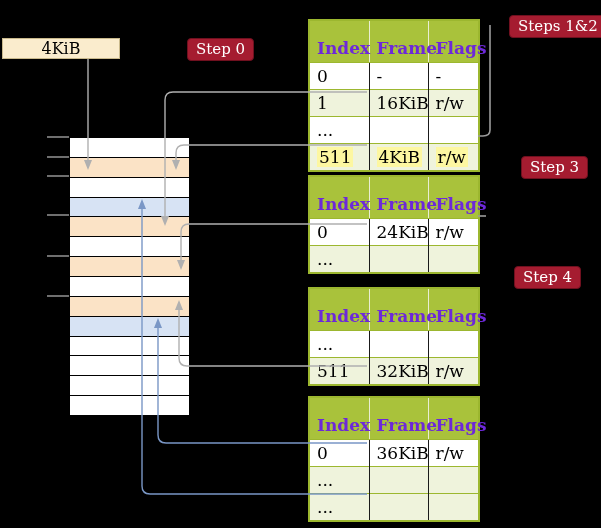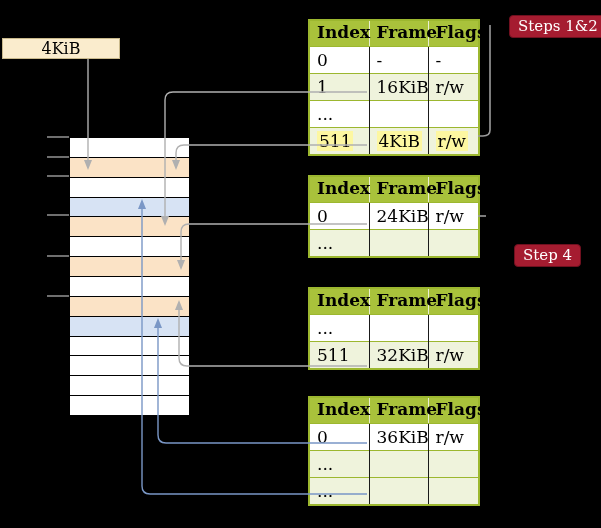--- a/index.html
+++ b/index.html
@@ -19,38 +19,38 @@
           color:#000;font-size:16px;line-height:19px;text-align:center;}
 
   
   .badge{position:absolute;background:var(--c-badge);
          border:1px solid var(--c-badge-border);border-radius:4px;
          color:#fff;font-size:15px;line-height:18px;padding:1px 8px 2px;
          white-space:nowrap;}
   .badge.b0{left:187px;top:38px;}
   .badge.b12{left:509px;top:15px;}
   .badge.b3{left:521px;top:156px;}
-  .badge.b4{left:514px;top:244px;}
+  .badge.b4{left:514px;top:266px;}
 
   
   .memcol{position:absolute;left:70px;top:137px;width:119px;height:278px;
           display:flex;flex-direction:column;border-top:1px solid #000;}
   .mrow{flex:1;border-bottom:1px solid #000;box-sizing:border-box;}
   .mrow.free{background:var(--c-free);}
   .mrow.pagetable{background:var(--c-pt);}
   .mrow.page{background:var(--c-page);}
   .tick{position:absolute;left:47px;width:22px;height:2px;background:var(--c-tick);}
 
   
   table.ptable{position:absolute;left:308px;width:170px;border-collapse:collapse;
                table-layout:fixed;border:2px solid var(--c-border);
                background:#fff;font-size:17px;color:#000;}
   table.ptable col.c1{width:60px;} table.ptable col.c2{width:59px;} table.ptable col.c3{width:51px;}
-  .ptable th{background:var(--c-header);color:#000000;font-weight:bold;text-align:left;
-             padding:0 5px 3px 7px;height:22px;border-right:1px solid #e9eed2;
+  .ptable th{background:var(--c-header);color:#6d28d9;font-weight:bold;text-align:left;
+             padding:16px 5px 3px 7px;height:22px;border-right:1px solid #e9eed2;
              border-bottom:1px solid var(--c-border);}
   .ptable th:last-child{border-right:none;}
   .ptable td{padding:2px 5px 2px 7px;height:22px;border-right:1px solid #1a1a1a;
              border-top:1px solid var(--c-border);vertical-align:middle;}
   .ptable td:last-child{border-right:none;}
   .ptable tr.alt td{background:var(--c-shaded);}
   .ptable .hl{background:var(--c-hl);padding:0 2px;}
   .t1{top:19px;} .t2{top:175px;} .t3{top:287px;} .t4{top:396px;}
 
   
@@ -60,21 +60,23 @@
   .hd.gray{fill:var(--c-gray);stroke:none;} .hd.blue{fill:var(--c-blue);stroke:none;}
   .ln.anno{stroke:#9b9b9b;stroke-width:1.6px;}
 </style>
 </head>
 <body>
 
 <div class="stage">
 
   <div class="regbox">4KiB</div>
 
+  <div class="badge b0">Step 0</div>
   <div class="badge b12">Steps 1&amp;2</div>
+  <div class="badge b3">Step 3</div>
   <div class="badge b4">Step 4</div>
 
   <div class="memcol">
       <div class="mrow free"></div>
       <div class="mrow pagetable"></div>
       <div class="mrow free"></div>
       <div class="mrow page"></div>
       <div class="mrow pagetable"></div>
       <div class="mrow free"></div>
       <div class="mrow pagetable"></div>

